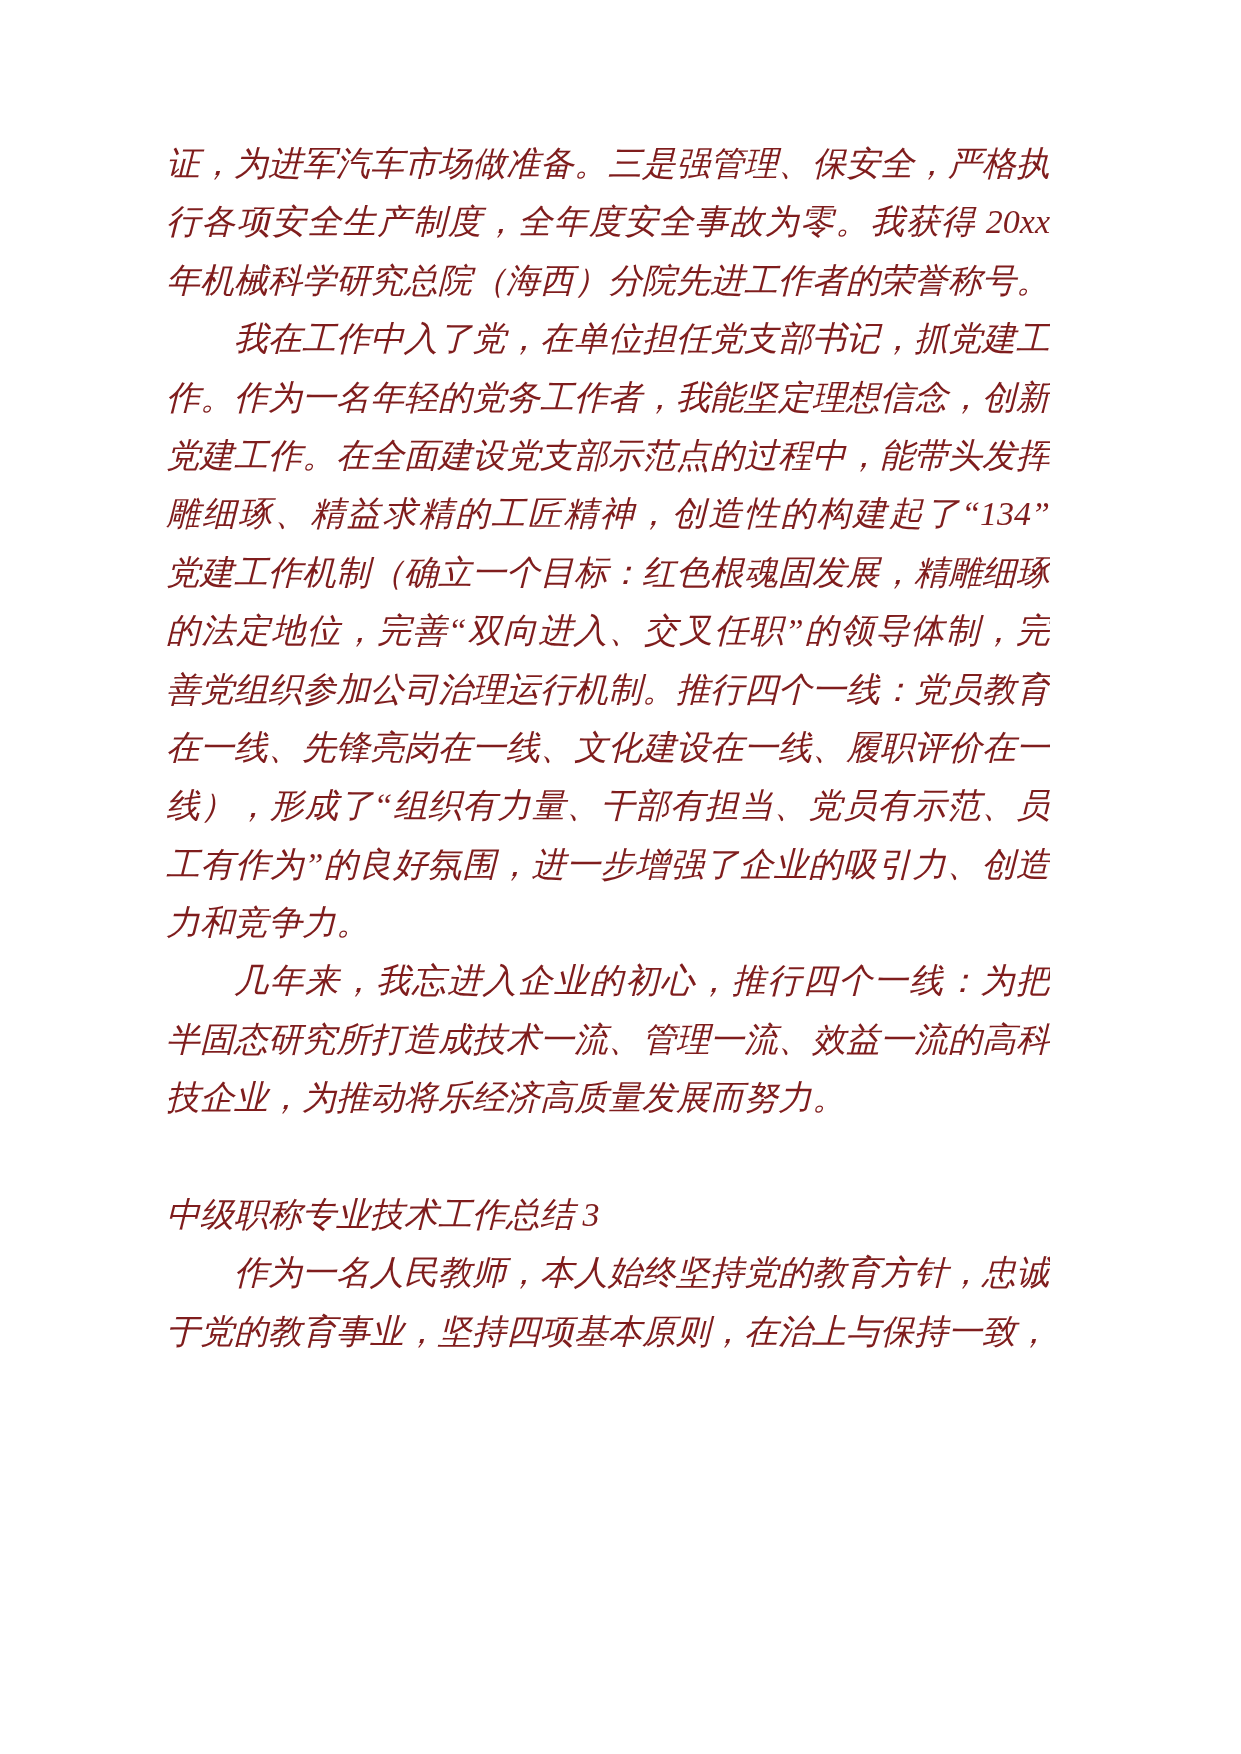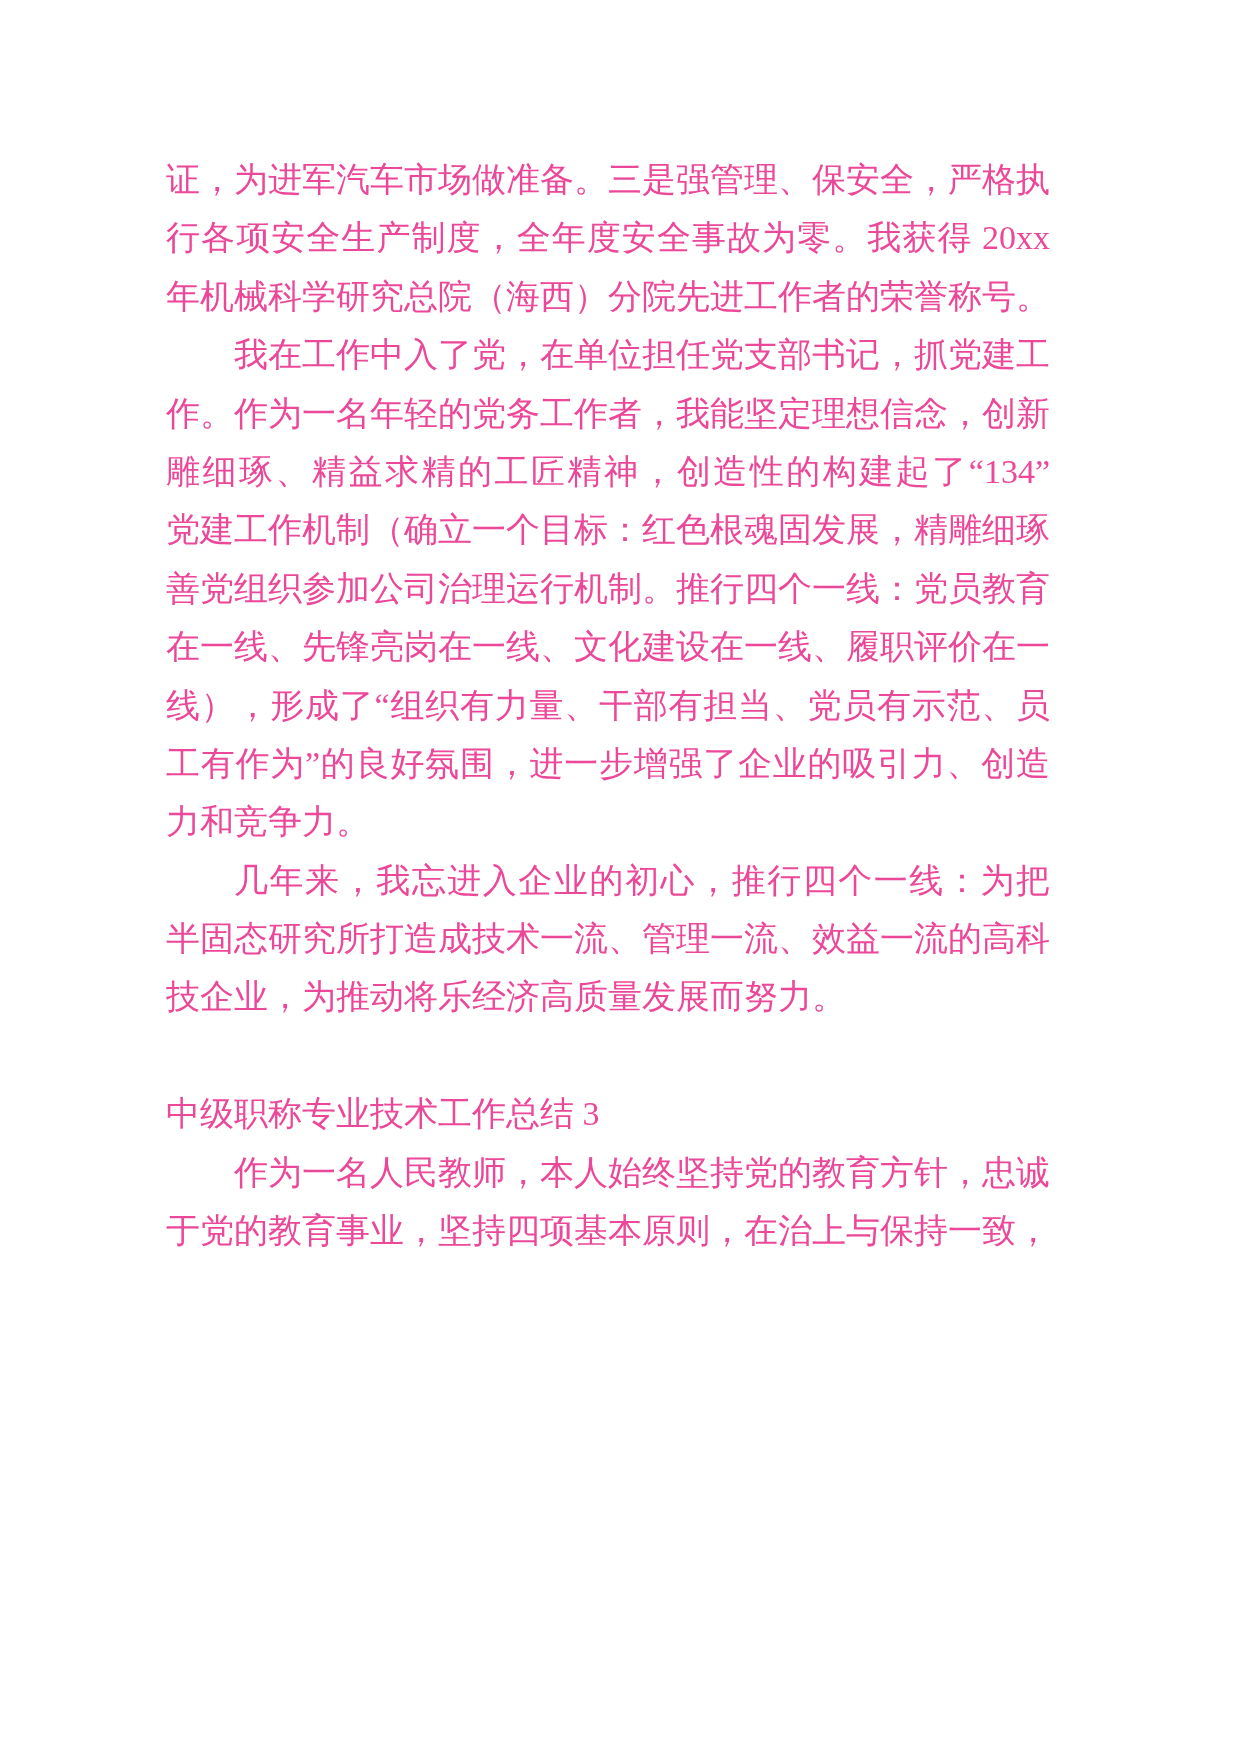--- a/index.html
+++ b/index.html
@@ -11,23 +11,24 @@
     position: relative;
     width: 1241px;
     height: 1754px;
     background: #ffffff;
     overflow: hidden;
     font-family: "Liberation Serif", "DejaVu Serif", serif;
   }
   .doc {
     position: absolute;
     left: 166px;
-    top: 151px;
+    top: 135px;
     width: 884px;
-    color: #ec4899;
+    color: #7f1d1d;
+    font-style: italic;
   }
   .line {
     height: 58.4px;
     line-height: 58.4px;
     font-size: 34px;
     letter-spacing: 0;
     text-align: justify;
     text-align-last: justify;
     overflow: hidden;
     white-space: normal;
@@ -52,22 +53,24 @@
 
 <div class="page">
   <div class="doc">
 
     <div class="line">证，为进军汽车市场做准备。三是强管理、保安全，严格执</div>
     <div class="line">行各项安全生产制度，全年度安全事故为零。我获得 20xx</div>
     <div class="line">年机械科学研究总院（海西）分院先进工作者的荣誉称号。</div>
 
     <div class="line indent">我在工作中入了党，在单位担任党支部书记，抓党建工</div>
     <div class="line">作。作为一名年轻的党务工作者，我能坚定理想信念，创新</div>
+    <div class="line">党建工作。在全面建设党支部示范点的过程中，能带头发挥</div>
     <div class="line">雕细琢、精益求精的工匠精神，创造性的构建起了“134”</div>
     <div class="line">党建工作机制（确立一个目标：红色根魂固发展，精雕细琢</div>
+    <div class="line">的法定地位，完善“双向进入、交叉任职”的领导体制，完</div>
     <div class="line">善党组织参加公司治理运行机制。推行四个一线：党员教育</div>
     <div class="line">在一线、先锋亮岗在一线、文化建设在一线、履职评价在一</div>
     <div class="line">线），形成了“组织有力量、干部有担当、党员有示范、员</div>
     <div class="line">工有作为”的良好氛围，进一步增强了企业的吸引力、创造</div>
     <div class="line short">力和竞争力。</div>
 
     <div class="line indent">几年来，我忘进入企业的初心，推行四个一线：为把</div>
     <div class="line">半固态研究所打造成技术一流、管理一流、效益一流的高科</div>
     <div class="line short">技企业，为推动将乐经济高质量发展而努力。</div>
 

